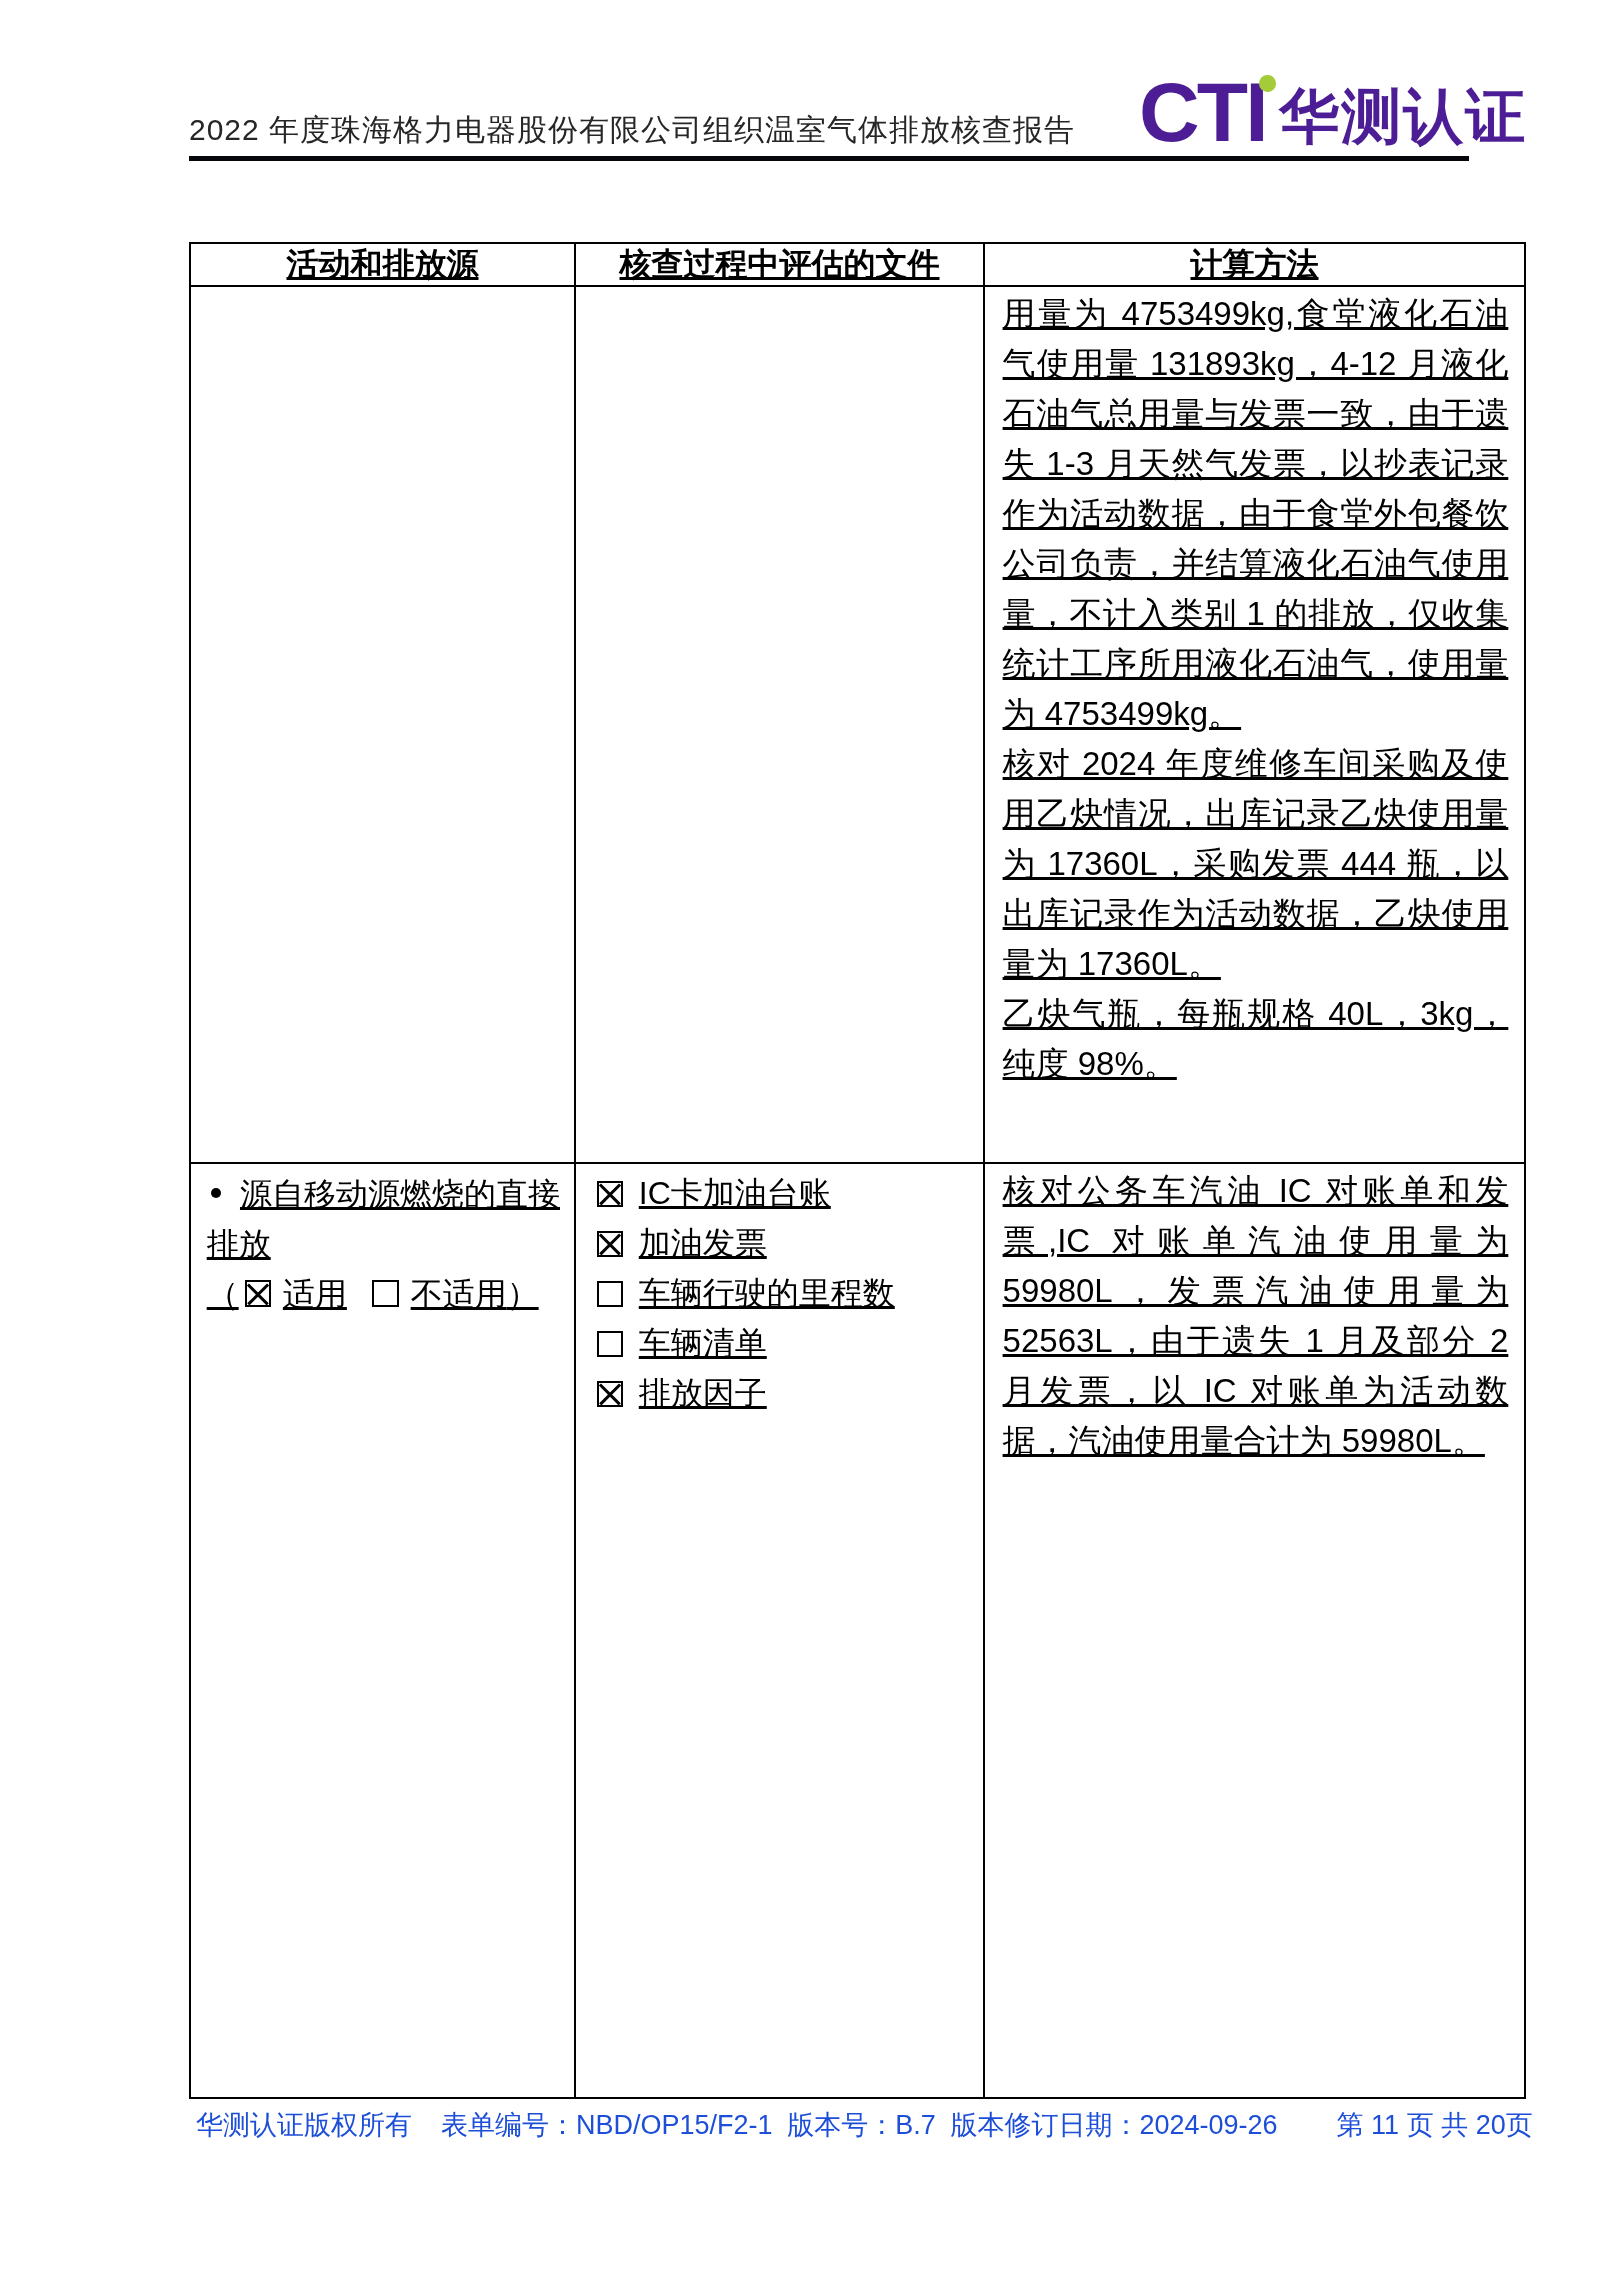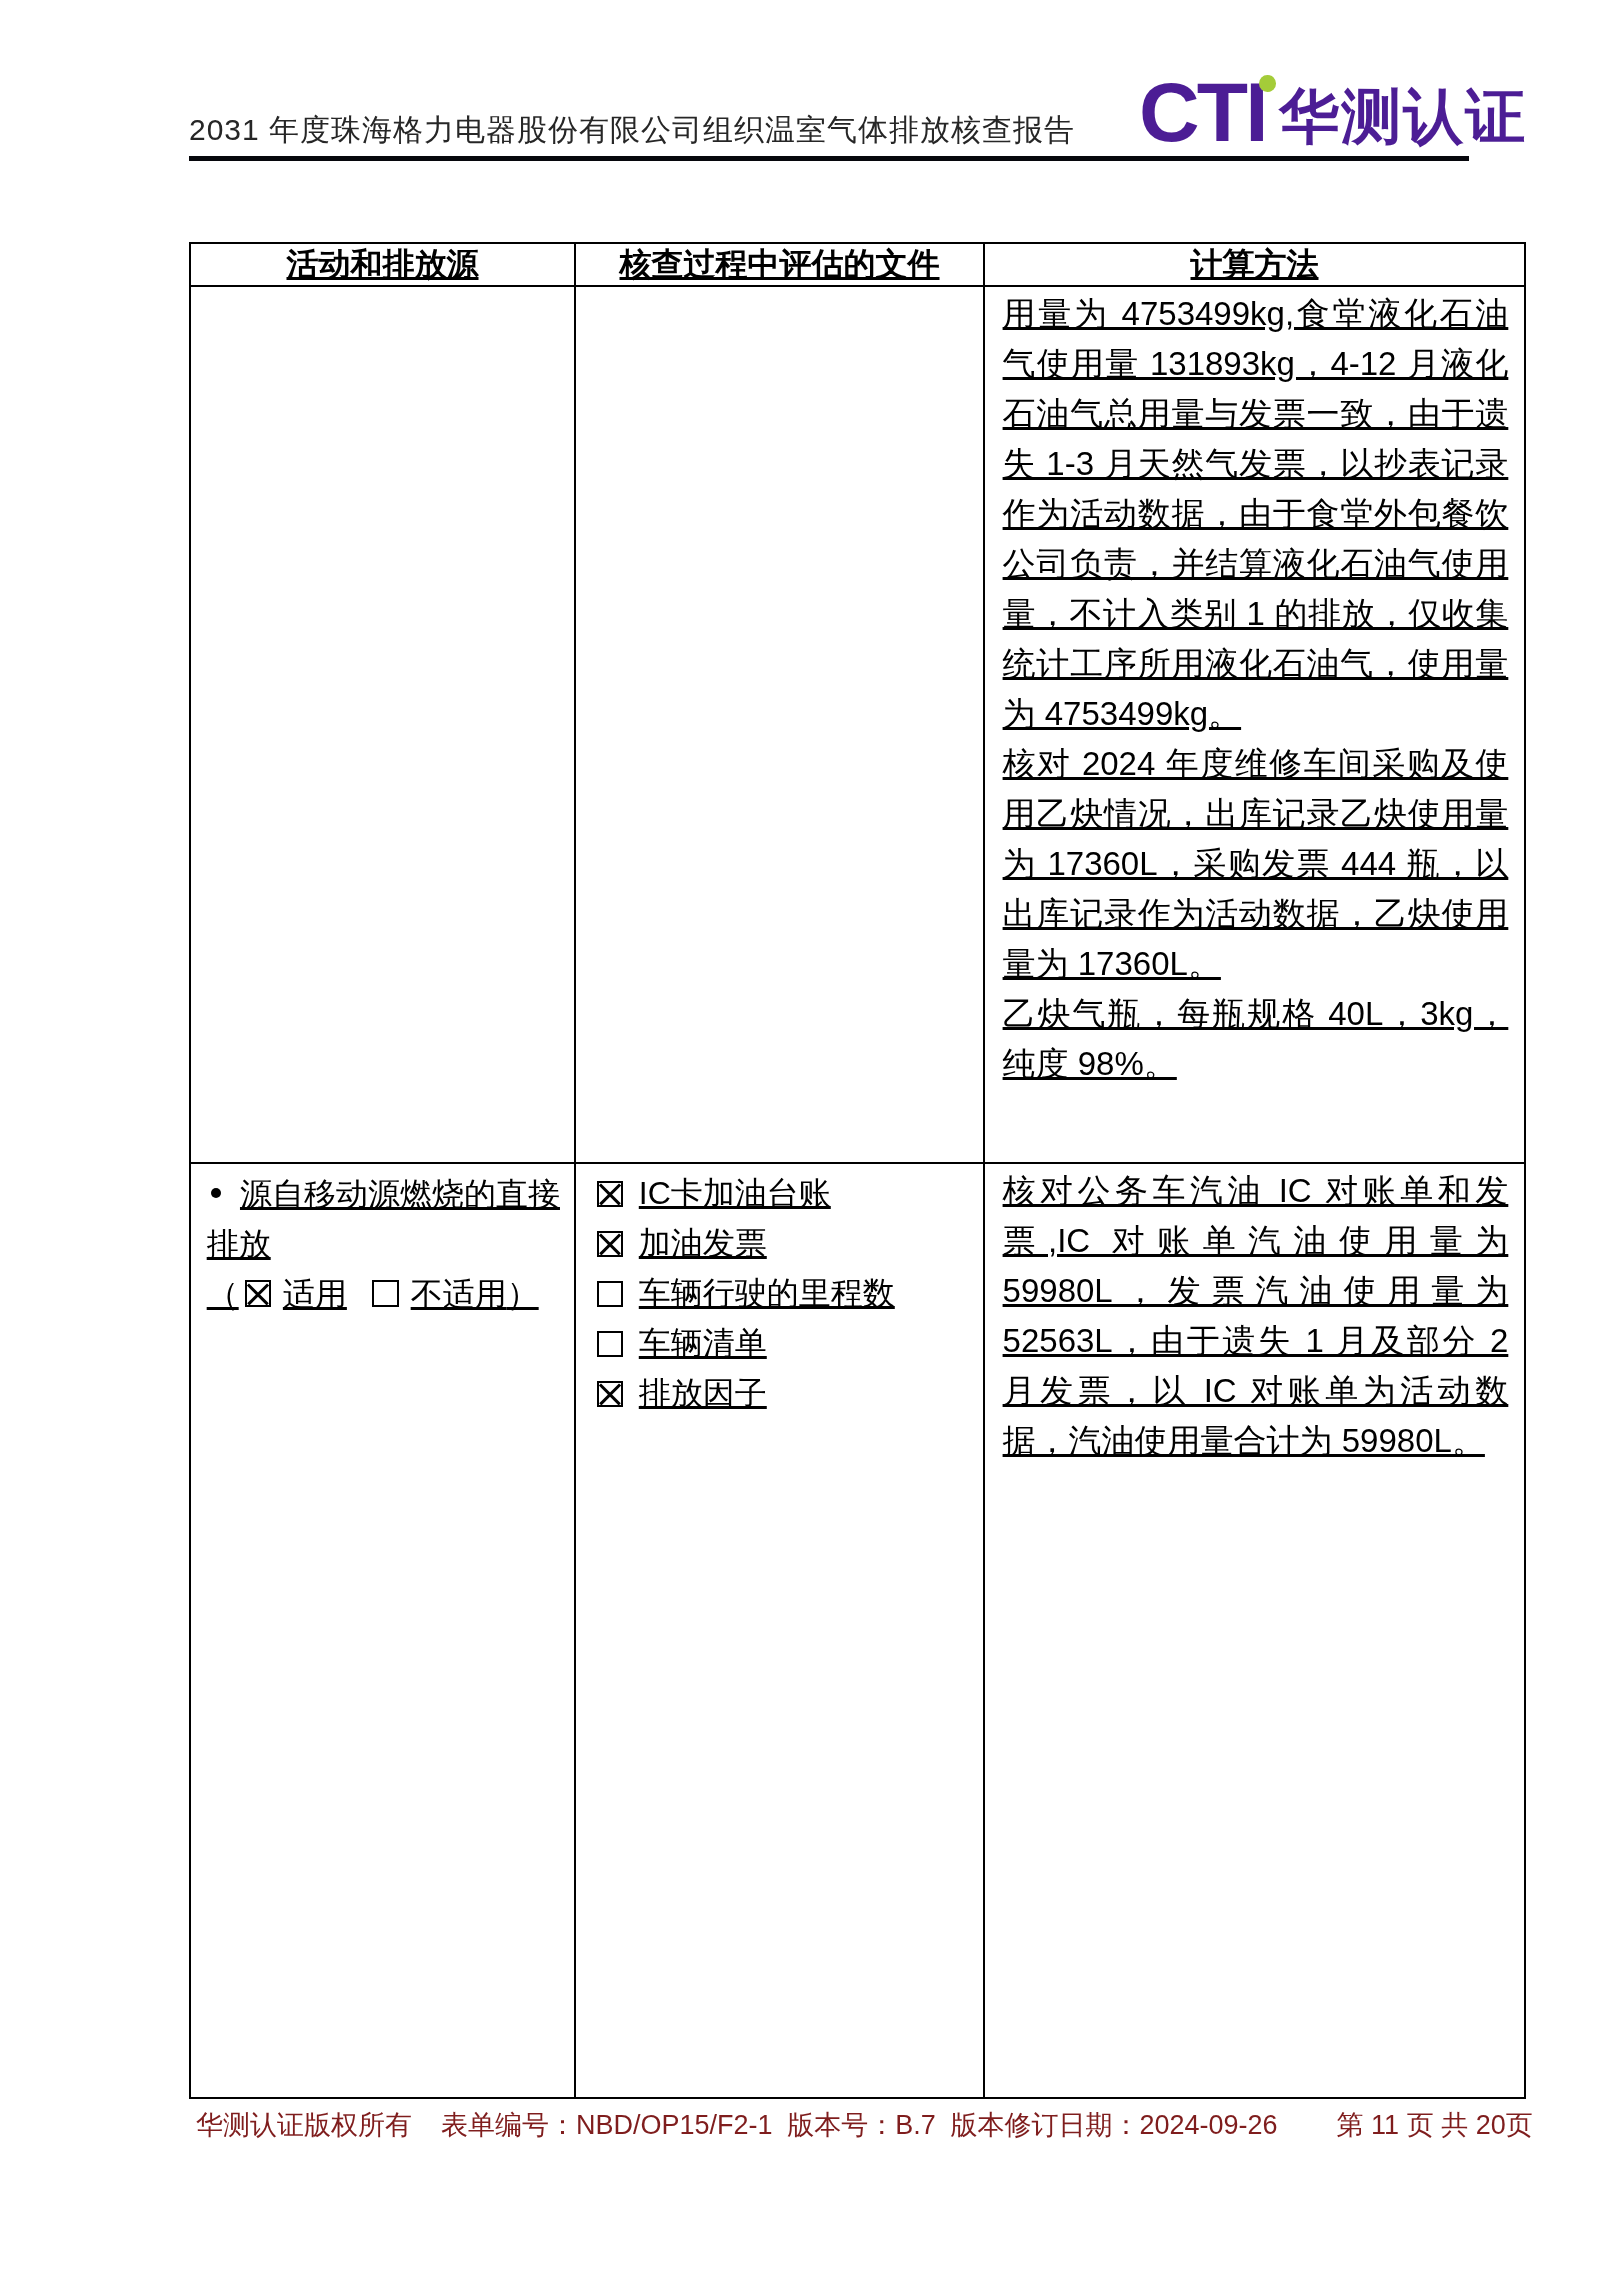--- a/index.html
+++ b/index.html
@@ -90,32 +90,32 @@
   }
   .cb.checked::before{transform:rotate(45deg);}
   .cb.checked::after{transform:rotate(-45deg);}
   .apply-line{margin-top:0;}
   .apply-line .cb{margin:0 11.8px 0 5.9px;}
   .apply-line .cb2{margin-left:25.5px;}
   
   .footer{
     position:absolute;left:196px;top:2107px;
     font-size:27px;display:flex;align-items:baseline;
-    white-space:nowrap;color:#7f1d1d;
+    white-space:nowrap;color:#1d4ed8;
   }
   .f-copy{margin-right:29px;}
   .f-part{margin-right:14.7px;}
   .f-rev{margin-right:59px;}
 </style>
 </head>
 <body>
 
 <div class="page">
 
-  <div class="header-title">2031 年度珠海格力电器股份有限公司组织温室气体排放核查报告</div>
+  <div class="header-title">2022 年度珠海格力电器股份有限公司组织温室气体排放核查报告</div>
 
   <div class="logo">
     <span class="logo-cti">CTI</span>
     <span class="logo-dot"></span>
     <span class="logo-cn">华测认证</span>
   </div>
 
   <div class="header-rule"></div>
 
   <div class="vtable">

